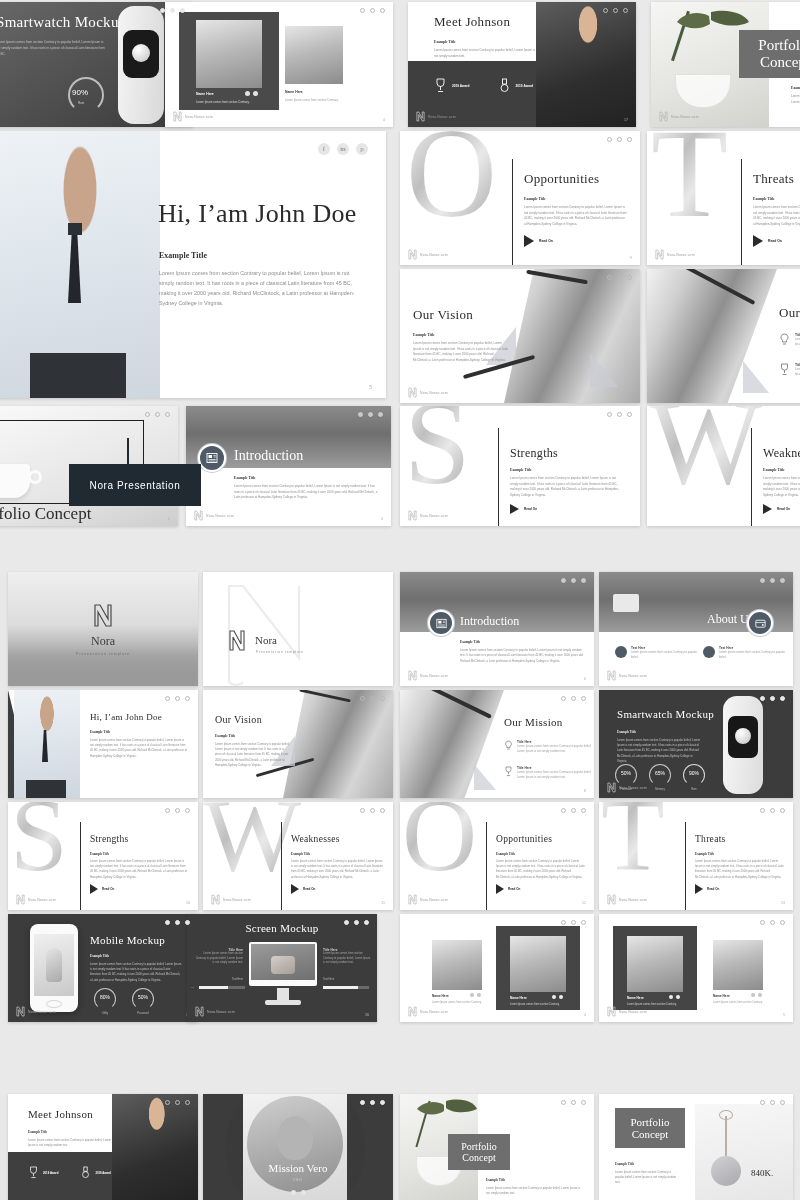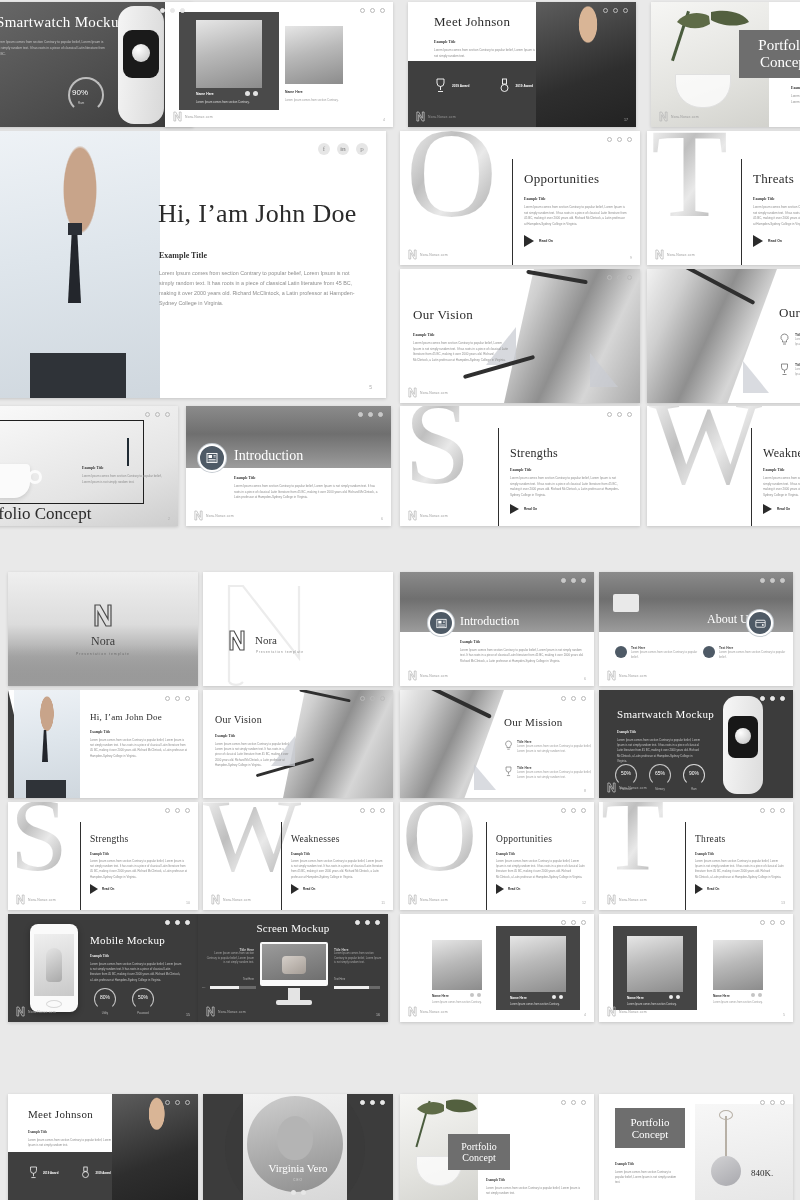--- a/index.html
+++ b/index.html
@@ -328,20 +328,23 @@
     <div style="position:absolute;left:48px;top:78px;width:148px;font-size:3px;" class="body-txt">Lorem Ipsum comes from section Contrary to popular belief, Lorem Ipsum is not simply random text. It has roots in a piece of classical Latin literature from 45 BC, making it over 2000 years old. Richard McClintock, a Latin professor at Hampden-Sydney College in Virginia.</div>
     <div class="footer">
       <svg class="mark" viewBox="0 0 10 12">
           <path d="M1 11V1h2l4 7V1h2v10H7L3 4v7z" fill="none" stroke="#b5b5b5" stroke-width=".8"></path>
         </svg>
       <span class="ftxt">Nora.Norae.com</span>
     </div>
     <div class="pagenum">6</div>
   </div>
 
+  <div class="badge" style="left:69px;top:464px;width:132px;height:42px;font-size:10px;">
+    <span>Nora Presentation</span>
+  </div>
   <div style="position:absolute;left:127px;top:438px;width:1.5px;height:28px;background:#1f2a33;"></div>
   <div style="position:absolute;left:127px;top:438px;width:2px;height:2px;"></div>
 
   <div class="slide" style="left:400px;top:406px;width:240px;height:120px;">
     <div class="dots">
         <i></i>
         <i></i>
         <i></i>
       </div>
     <div class="bigletter" style="position:absolute;left:4px;top:-10px;font-size:120px;">S</div>
@@ -684,21 +687,21 @@
     </div>
     <div class="footer">
       <svg class="mark" viewBox="0 0 10 12">
           <path d="M1 11V1h2l4 7V1h2v10H7L3 4v7z" fill="none" stroke="#c9c9c9" stroke-width=".8"></path>
         </svg>
       <span class="ftxt">Nora.Norae.com</span>
     </div>
     <div class="pagenum">15</div>
   </div>
 
-  <div class="slide dark" style="left:198px;top:914px;width:190px;height:108px;">
+  <div class="slide dark" style="left:187px;top:914px;width:190px;height:108px;">
     <div class="dots">
         <i></i>
         <i></i>
         <i></i>
       </div>
     <div style="position:absolute;left:0;top:8px;width:190px;text-align:center;font-size:11px;" class="ttl">Screen Mockup</div>
     <div style="position:absolute;left:62px;top:28px;width:68px;height:44px;background:#fafafa;border-radius:2px;padding:2px;"></div>
     <div style="position:absolute;left:64px;top:30px;width:64px;height:36px;background:linear-gradient(165deg,#9b9b9b,#6f6f6f);"></div>
     <div style="position:absolute;left:84px;top:42px;width:24px;height:18px;border-radius:4px;background:linear-gradient(150deg,#d5cfc9,#a59d96);"></div>
     <div style="position:absolute;left:90px;top:74px;width:12px;height:14px;background:#e4e4e4;"></div>
@@ -824,21 +827,21 @@
     <div class="dots">
         <i></i>
         <i></i>
         <i></i>
       </div>
     <div style="position:absolute;left:22px;top:-16px;width:140px;height:140px;border-radius:50%;background:#3a3a3a;"></div>
     <div style="position:absolute;left:40px;top:-6px;width:104px;height:120px;background:linear-gradient(170deg,#f4f4f4,#d6d6d6);"></div>
     <div style="position:absolute;left:44px;top:2px;width:96px;height:96px;border-radius:50%;overflow:hidden;background:linear-gradient(165deg,#cfcfcf,#8e8e8e);">
       <span style="position:absolute;left:30px;top:20px;width:36px;height:44px;border-radius:50% 50% 46% 46%;background:#b4b4b4;display:block;"></span>
     </div>
-    <div class="serif" style="position:absolute;left:0;top:68px;width:190px;text-align:center;font-size:11px;color:#fff;">Virginia Vero</div>
+    <div class="serif" style="position:absolute;left:0;top:68px;width:190px;text-align:center;font-size:11px;color:#fff;">Mission Vero</div>
     <div style="position:absolute;left:0;top:84px;width:190px;text-align:center;font-size:3px;color:#d8d8d8;letter-spacing:1px;">CEO</div>
     <div style="position:absolute;left:0;top:96px;width:190px;display:flex;justify-content:center;gap:5px;">
       <span style="width:5px;height:5px;border-radius:50%;background:#e6e6e6;display:block;"></span>
       <span style="width:5px;height:5px;border-radius:50%;background:#e6e6e6;display:block;"></span>
     </div>
   </div>
 
   <div class="slide" style="left:400px;top:1094px;width:194px;height:110px;">
     <div class="dots">
         <i></i>

